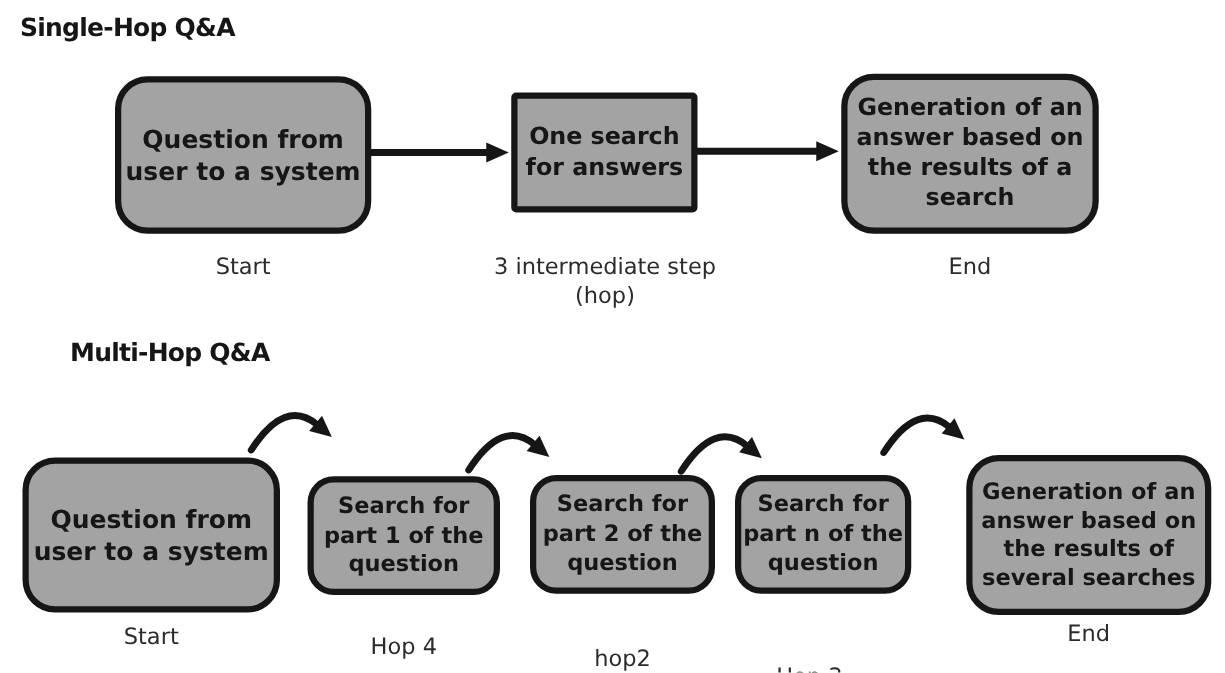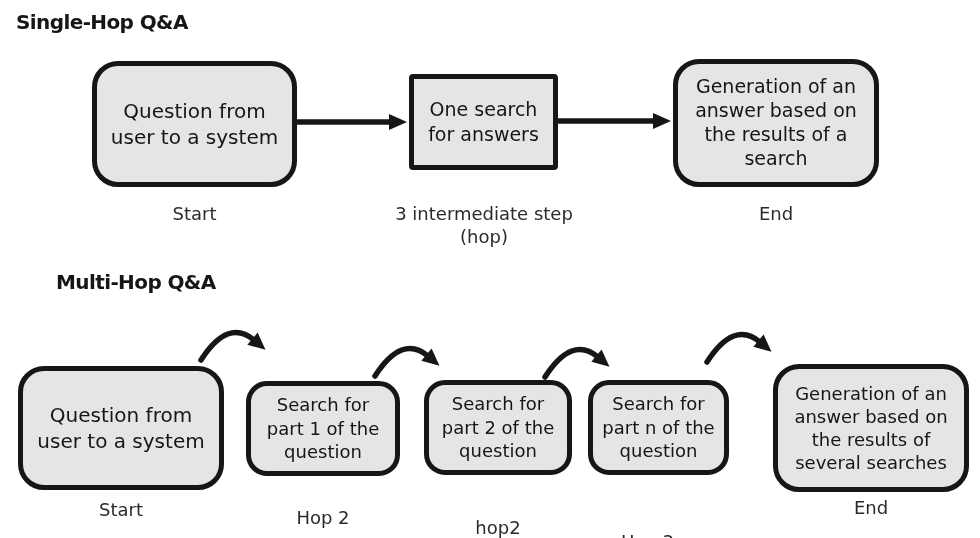--- a/index.html
+++ b/index.html
@@ -23,28 +23,28 @@
     letter-spacing: -0.6px;
     color: #161616;
     white-space: nowrap;
   }
   #sh-title { left: 16px; top: 10px; }
   #mh-title { left: 16px; top: 270px; margin-left: 40px; }
 
   .box {
     position: absolute;
     box-sizing: border-box;
-    background: #e5e5e5;
+    background: #a3a3a3;
     border: 5px solid #161616;
     border-radius: 26px;
     display: flex;
     align-items: center;
     justify-content: center;
     text-align: center;
-    font-weight: 400;
+    font-weight: 700;
     color: #161616;
   }
   .box span { white-space: pre-line; line-height: 1.3; }
 
   #sh-box1 { left: 92px;  top: 61px;  width: 205px; height: 126px; font-size: 20px; }
   #sh-box2 { left: 409px; top: 74px;  width: 149px; height: 96px;  font-size: 19px; border-radius: 4px; }
   #sh-box3 { left: 673px; top: 59px;  width: 206px; height: 128px; font-size: 19px; }
   #sh-box3 span { line-height: 1.26; }
 
   #mh-box1 { left: 18px;  top: 366px; width: 206px; height: 124px; font-size: 20px; }
@@ -176,18 +176,18 @@
   </svg>
 
   <div class="box" id="mh-box5">
     <span>Generation of an
 answer based on
 the results of
 several searches</span>
   </div>
 
   <div class="flow-label" id="mh-label1">Start</div>
-  <div class="flow-label" id="mh-label2">Hop 2</div>
+  <div class="flow-label" id="mh-label2">Hop 4</div>
   <div class="flow-label" id="mh-label3">hop2</div>
   <div class="flow-label" id="mh-label4">Hop 3</div>
   <div class="flow-label" id="mh-label5">End</div>
 
 </div>
 
 </body></html>

